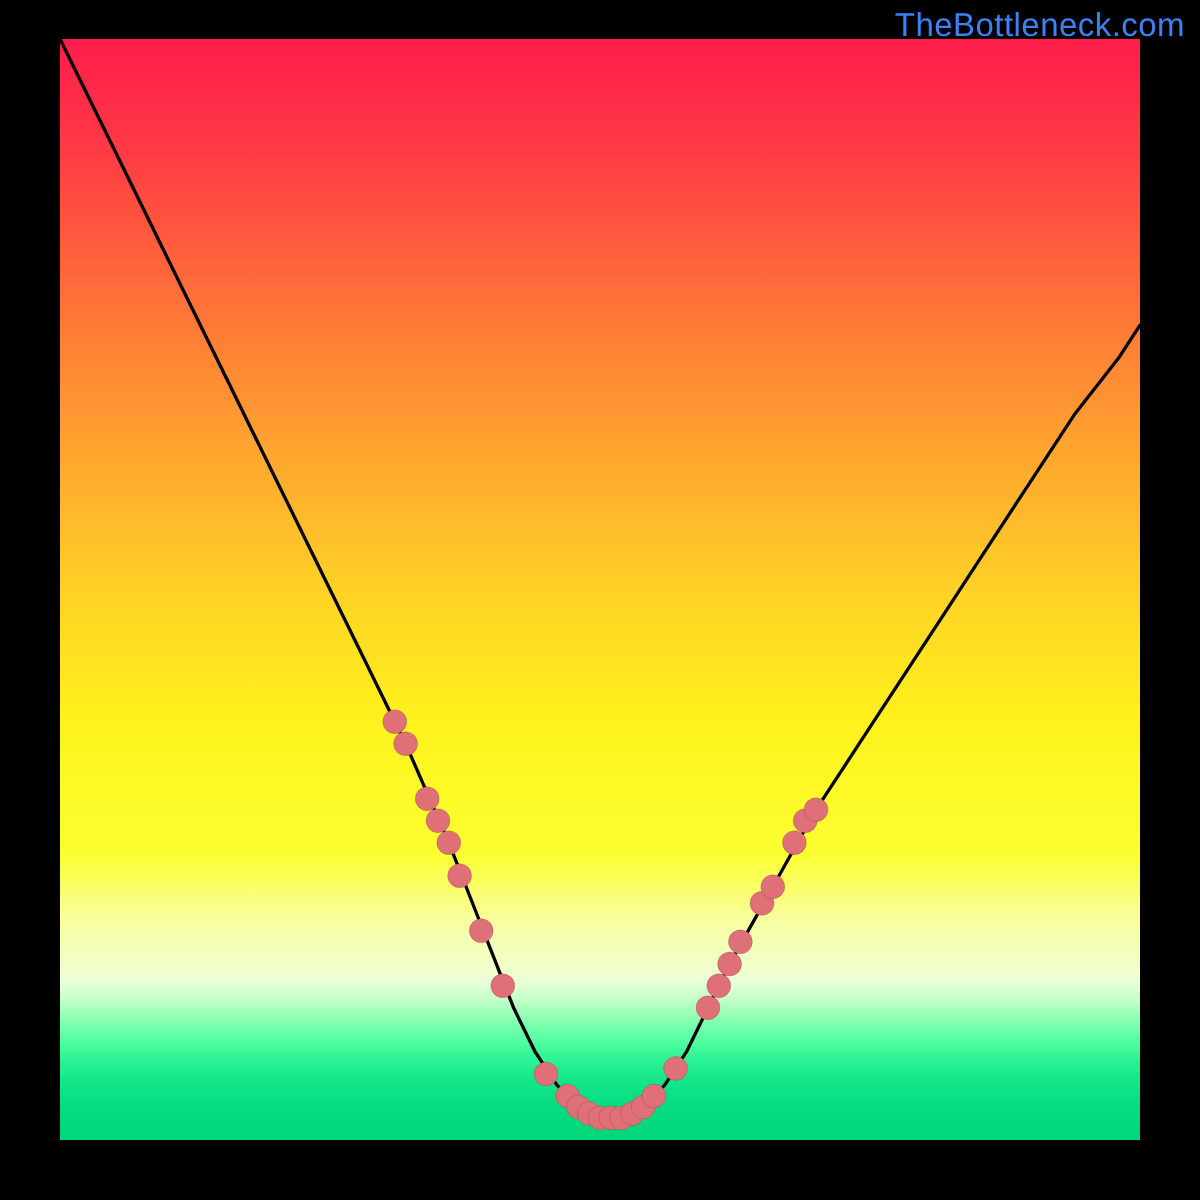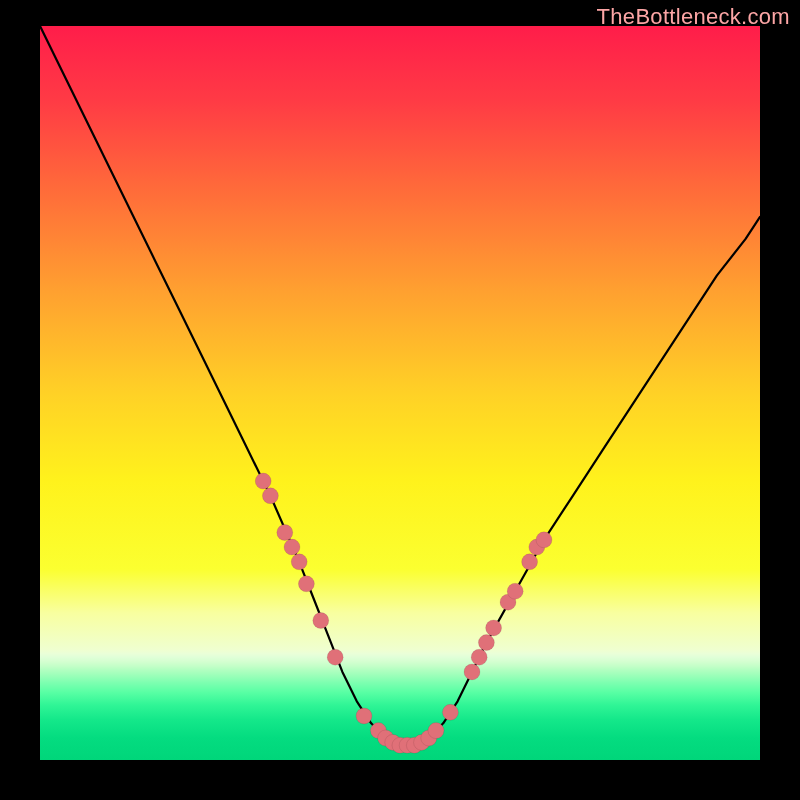--- a/index.html
+++ b/index.html
@@ -39,21 +39,21 @@
       #04dc80 97.0%,
       #00d67a 100%
     );
   }
   .watermark {
     position: absolute;
     top: 4px;
     right: 10px;
     font-family: Arial, Helvetica, sans-serif;
     font-size: 22px;
-    color: #fca5a5;
+    color: #3b82f6;
     font-weight: 500;
     letter-spacing: 0.3px;
   }
   svg.curve {
     position: absolute;
     inset: 0;
     width: 100%;
     height: 100%;
     overflow: visible;
   }

